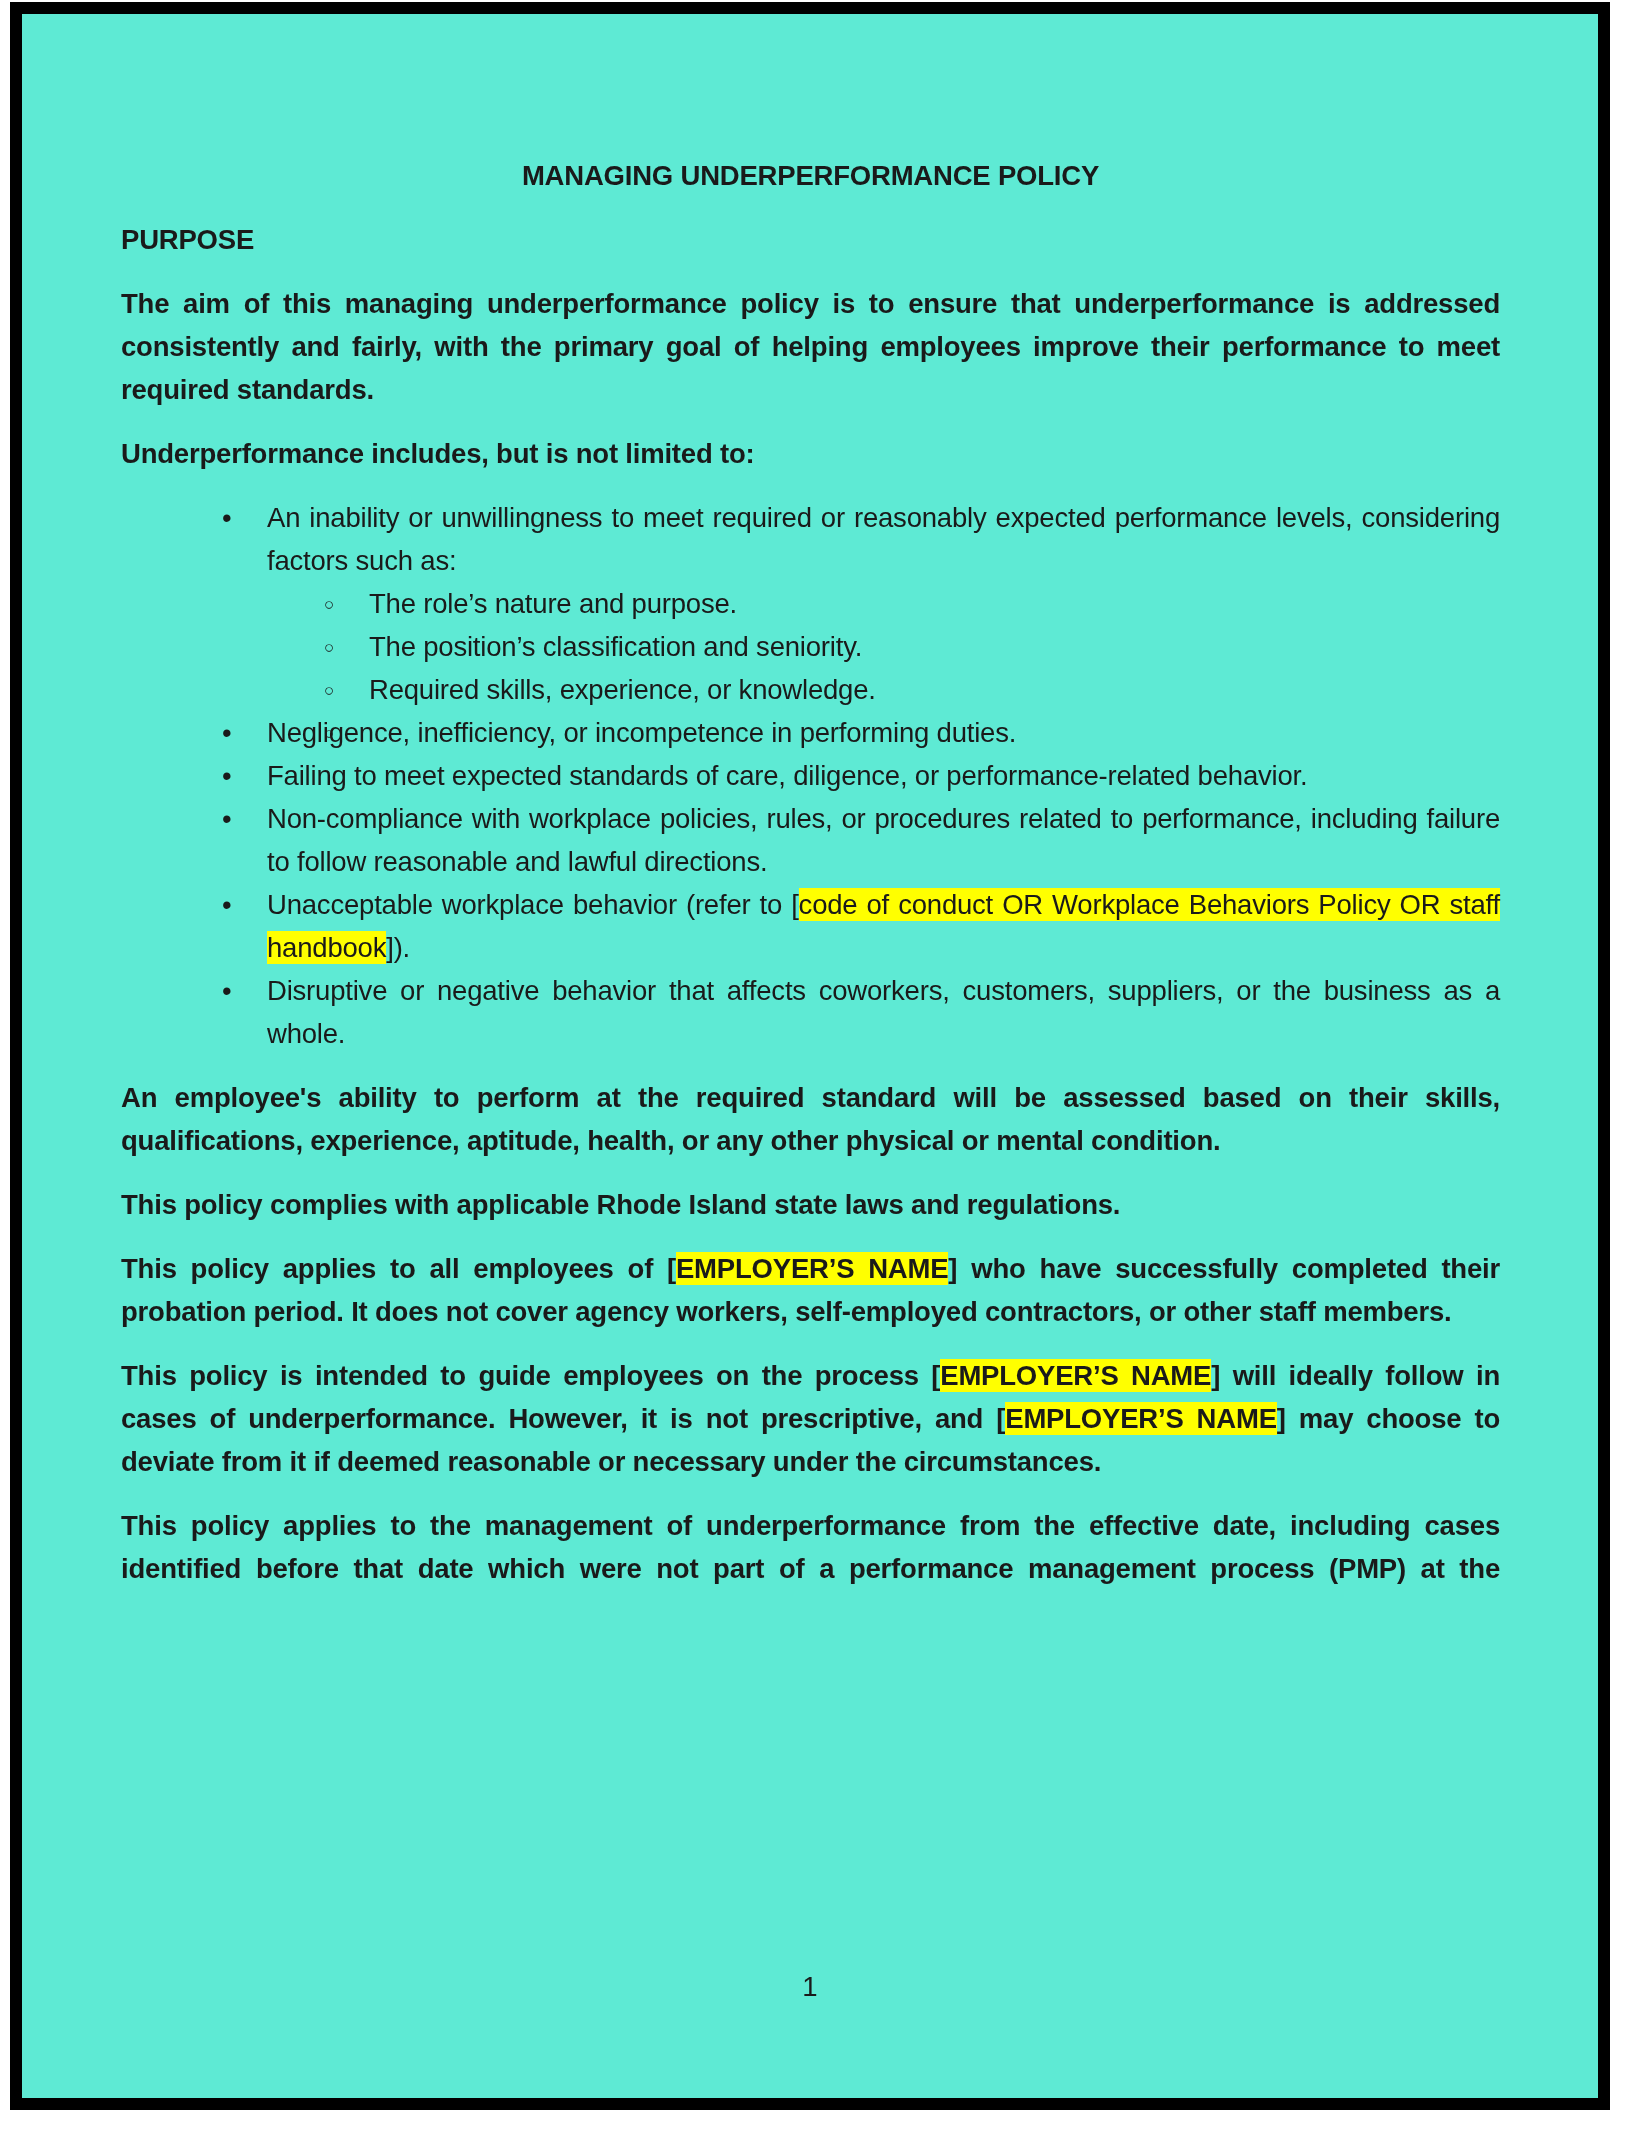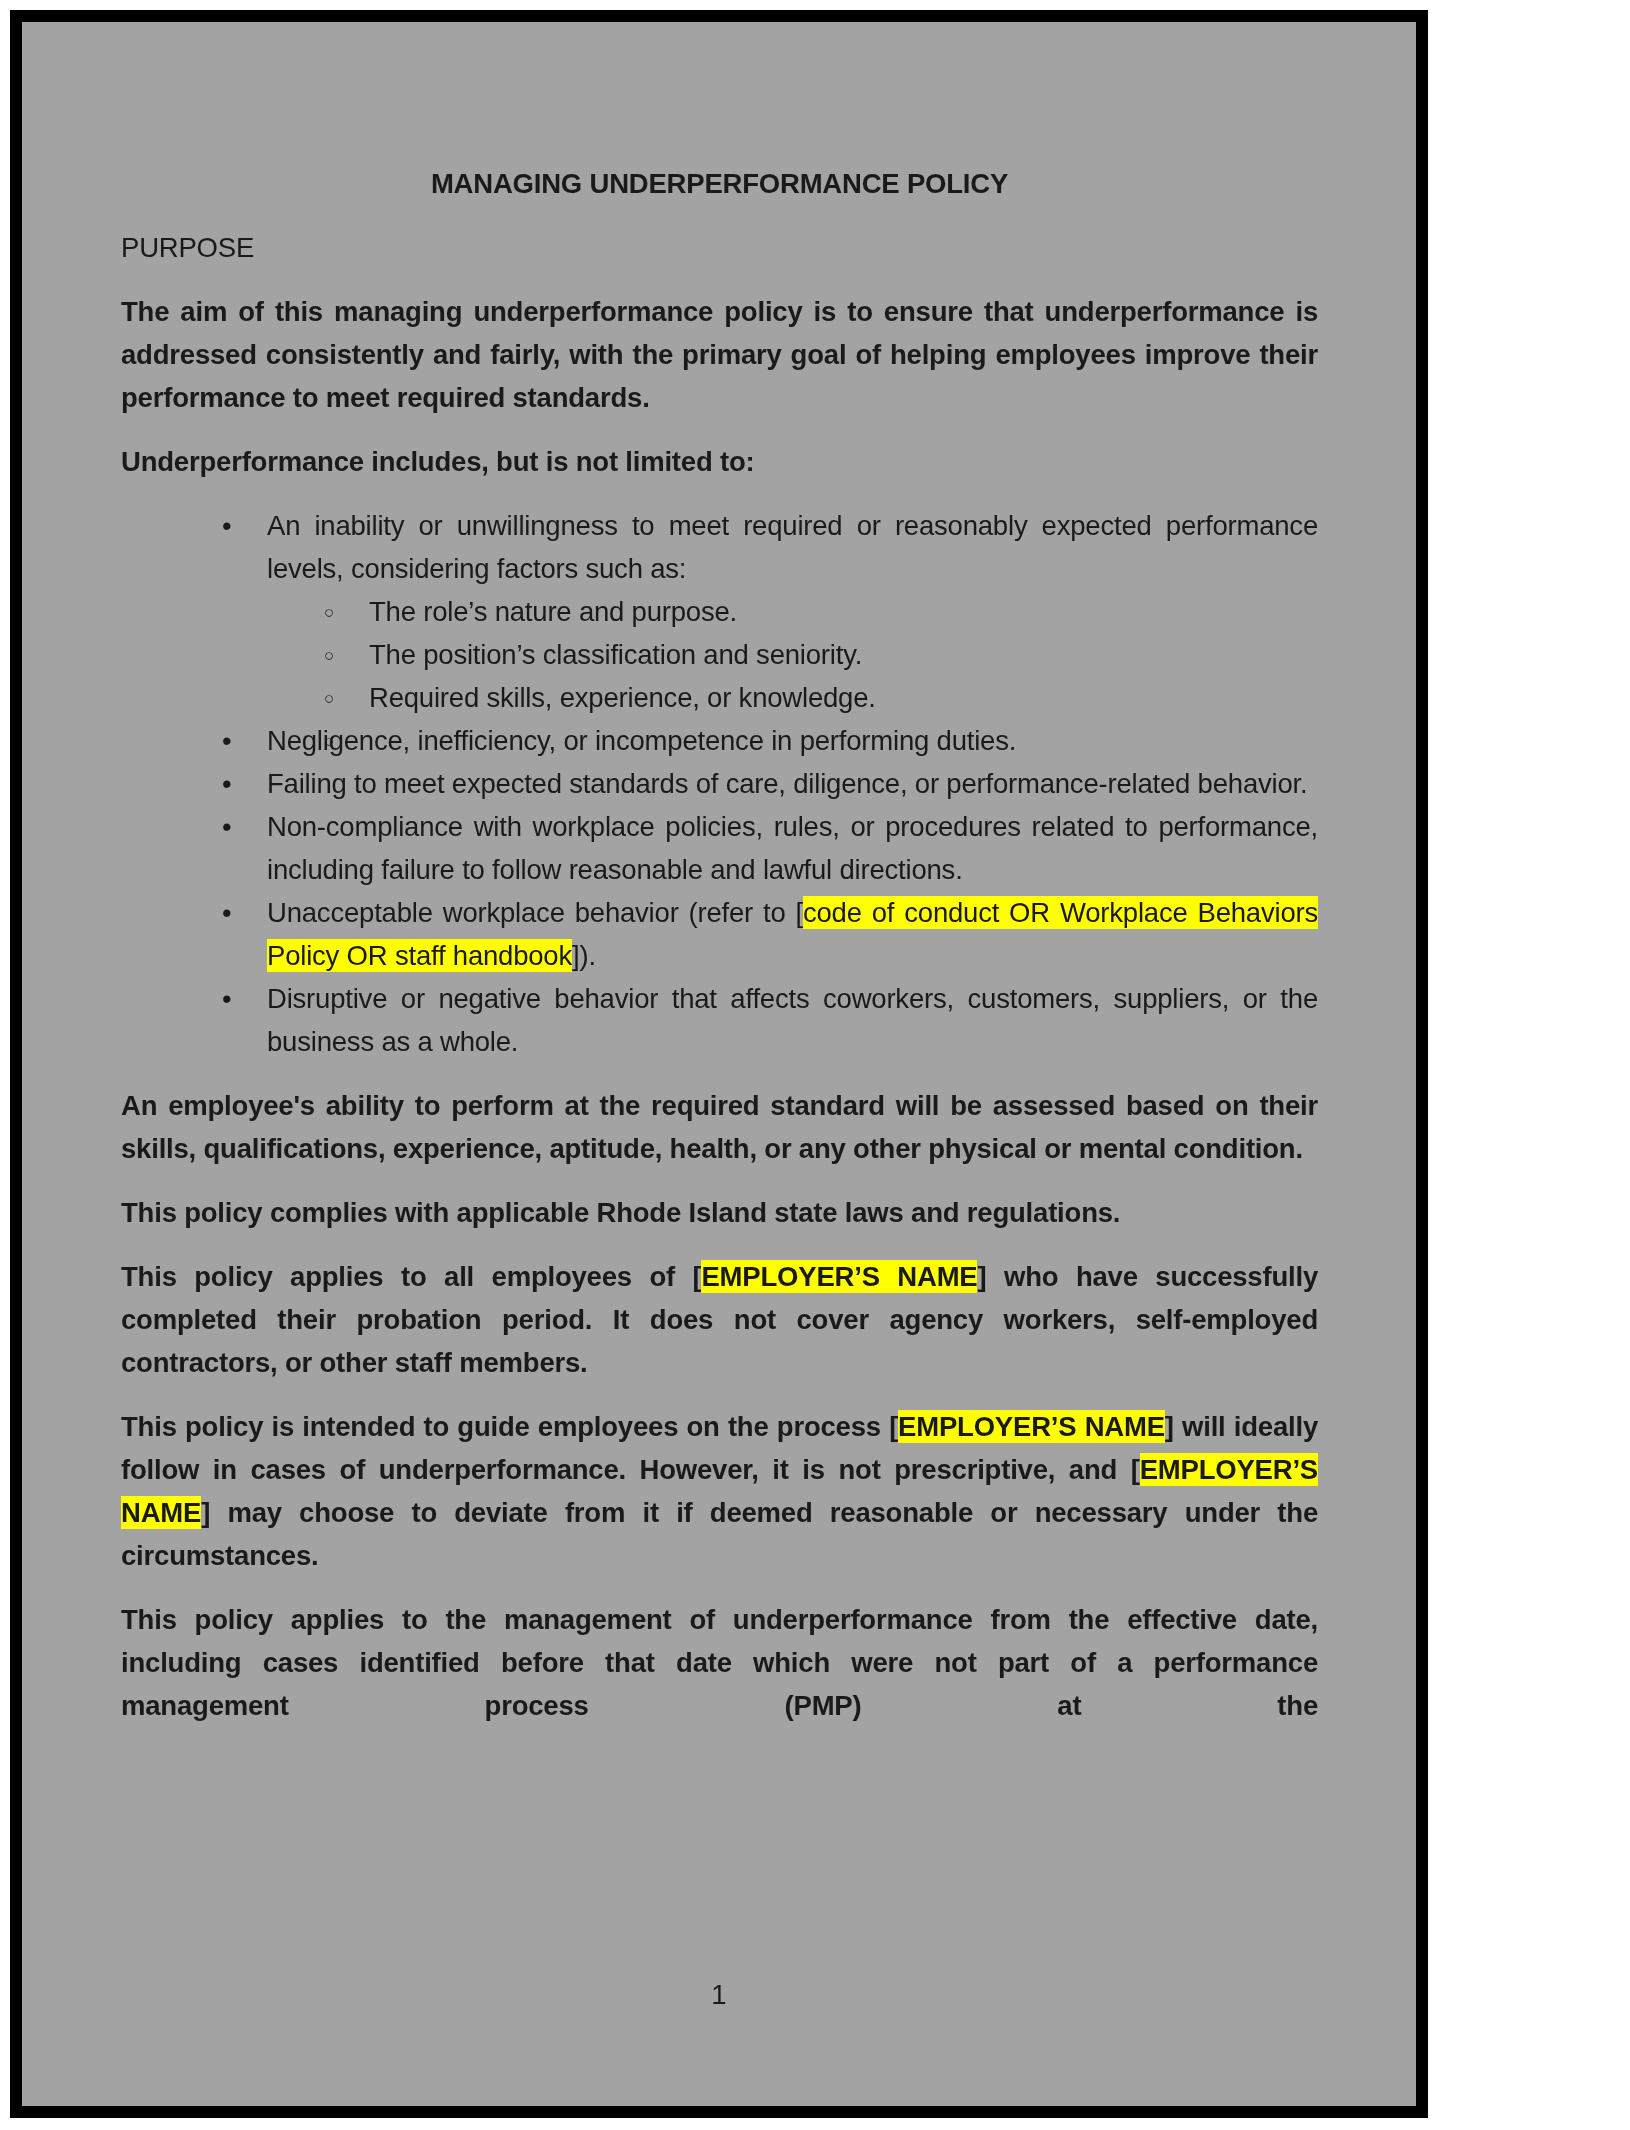--- a/index.html
+++ b/index.html
@@ -8,42 +8,42 @@
     background: #ffffff;
     font-family: "Liberation Sans", sans-serif;
   }
   body {
     width: 1630px;
     height: 2130px;
     position: relative;
   }
   .page {
     position: absolute;
-    top: 10px;
+    top: 2px;
     left: 10px;
-    width: 1418px;
+    width: 1600px;
     height: 2108px;
     box-sizing: border-box;
     border: 12px solid var(--border, #000000);
-    background: #a3a3a3;
+    background: #5eead4;
   }
   .content {
     padding: 140px 98px 0 99px;
     font-size: 27.5px;
     line-height: 43px;
     letter-spacing: -0.2px;
     color: var(--text, #1a1a1a);
   }
   .doc-title {
     text-align: center;
     font-weight: bold;
     margin: 0 0 21px 0;
   }
   .heading {
-    font-weight: normal;
+    font-weight: bold;
     text-align: left;
     margin: 21px 0;
   }
   .para {
     text-align: justify;
     margin: 21px 0;
     font-weight: bold;
   }
   .para.cut {
     text-align-last: justify;

